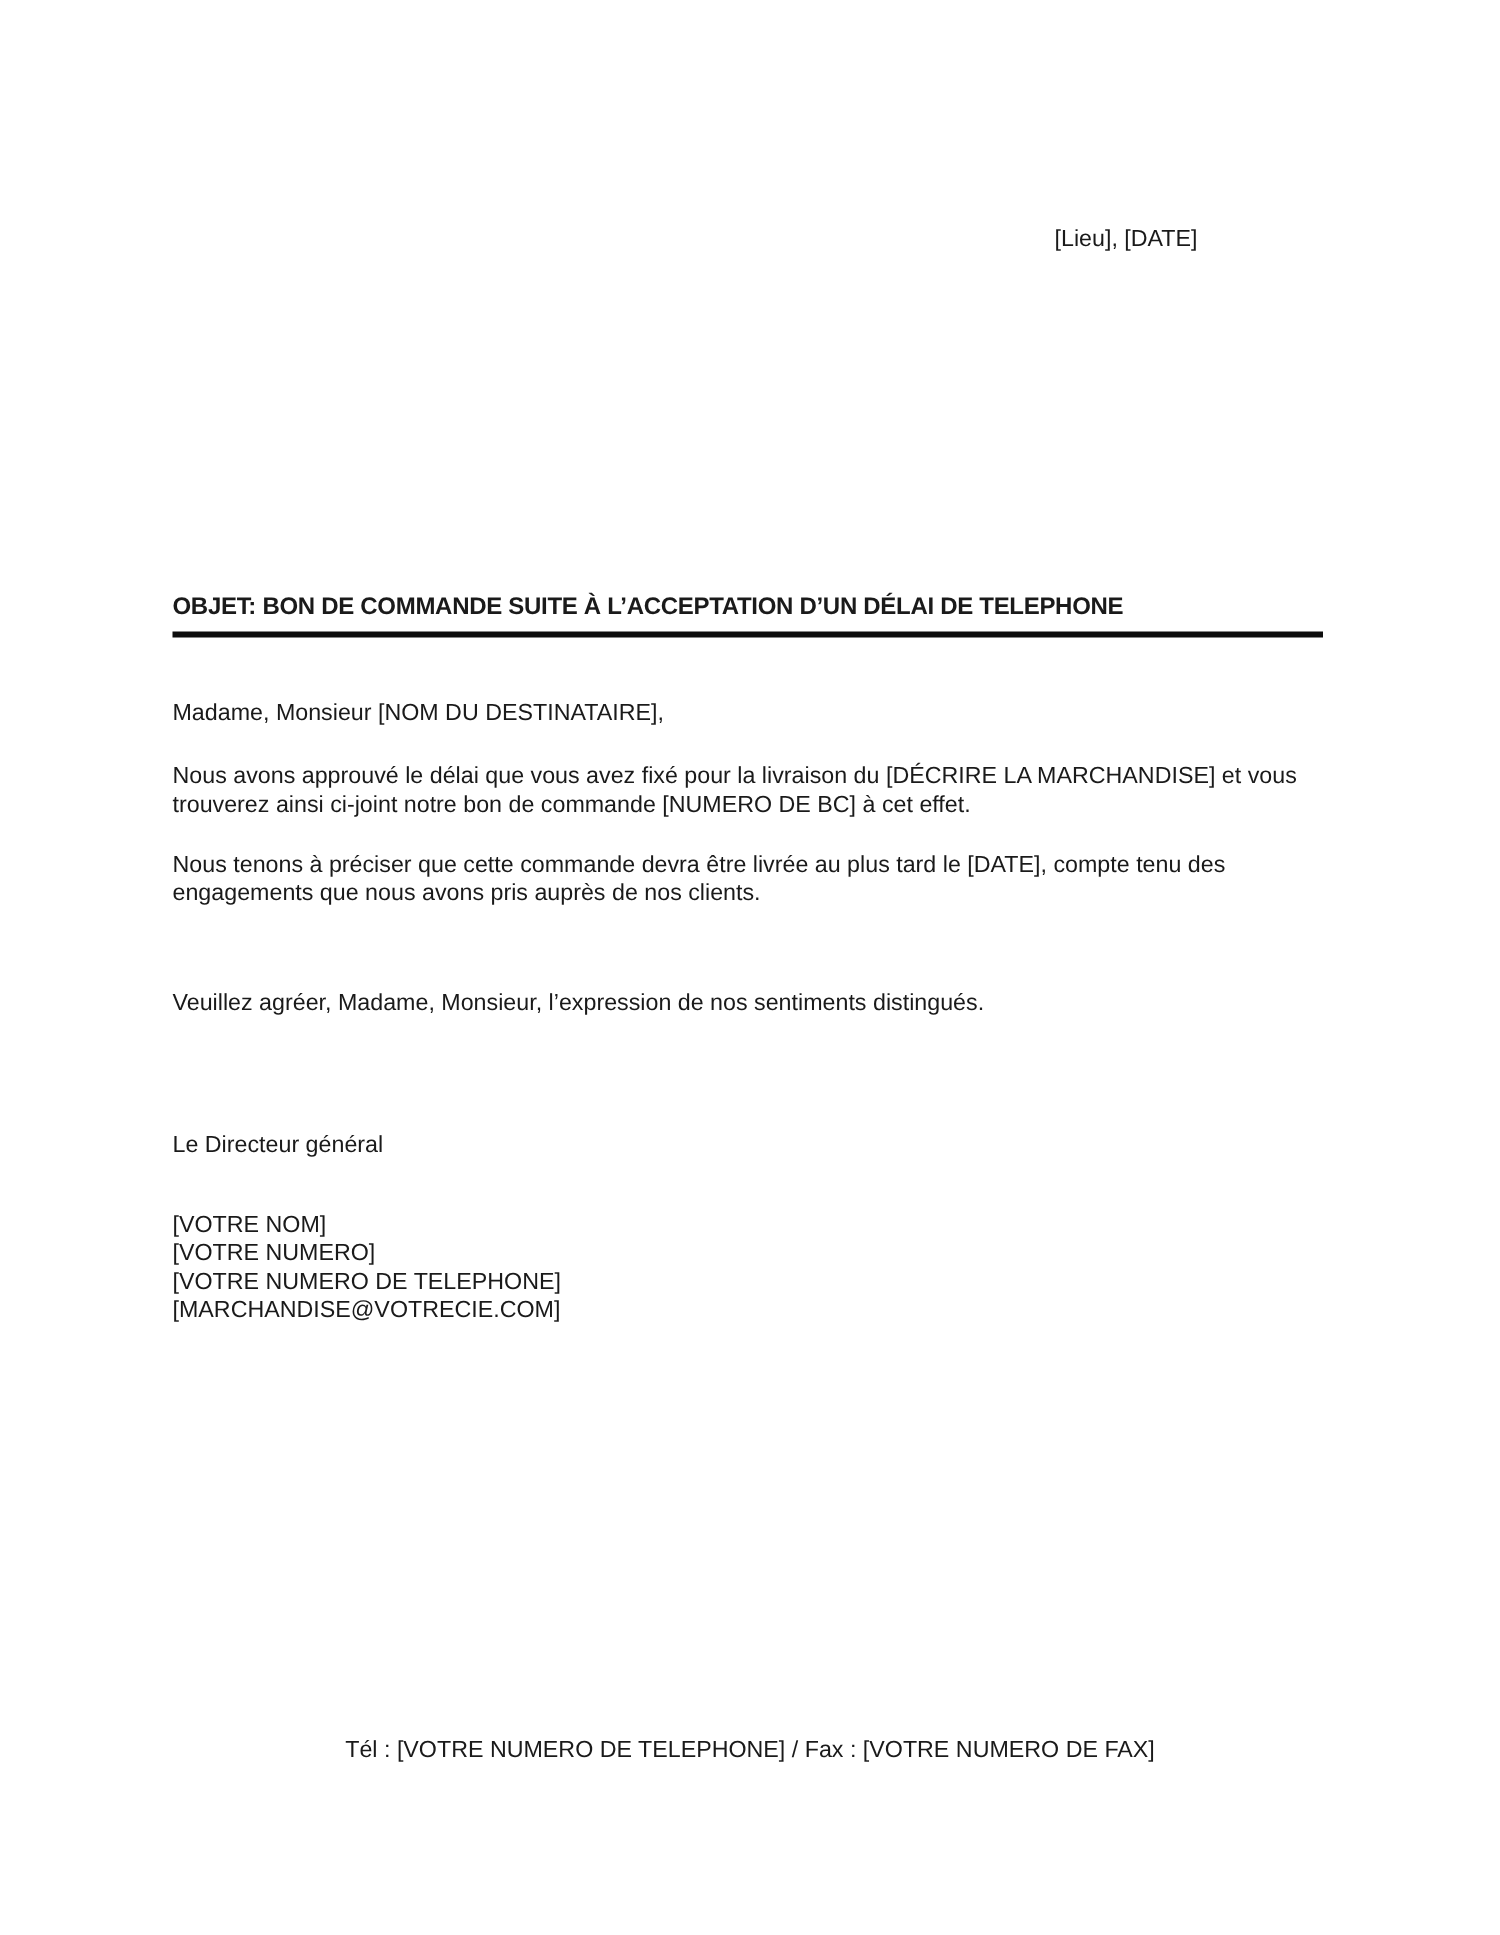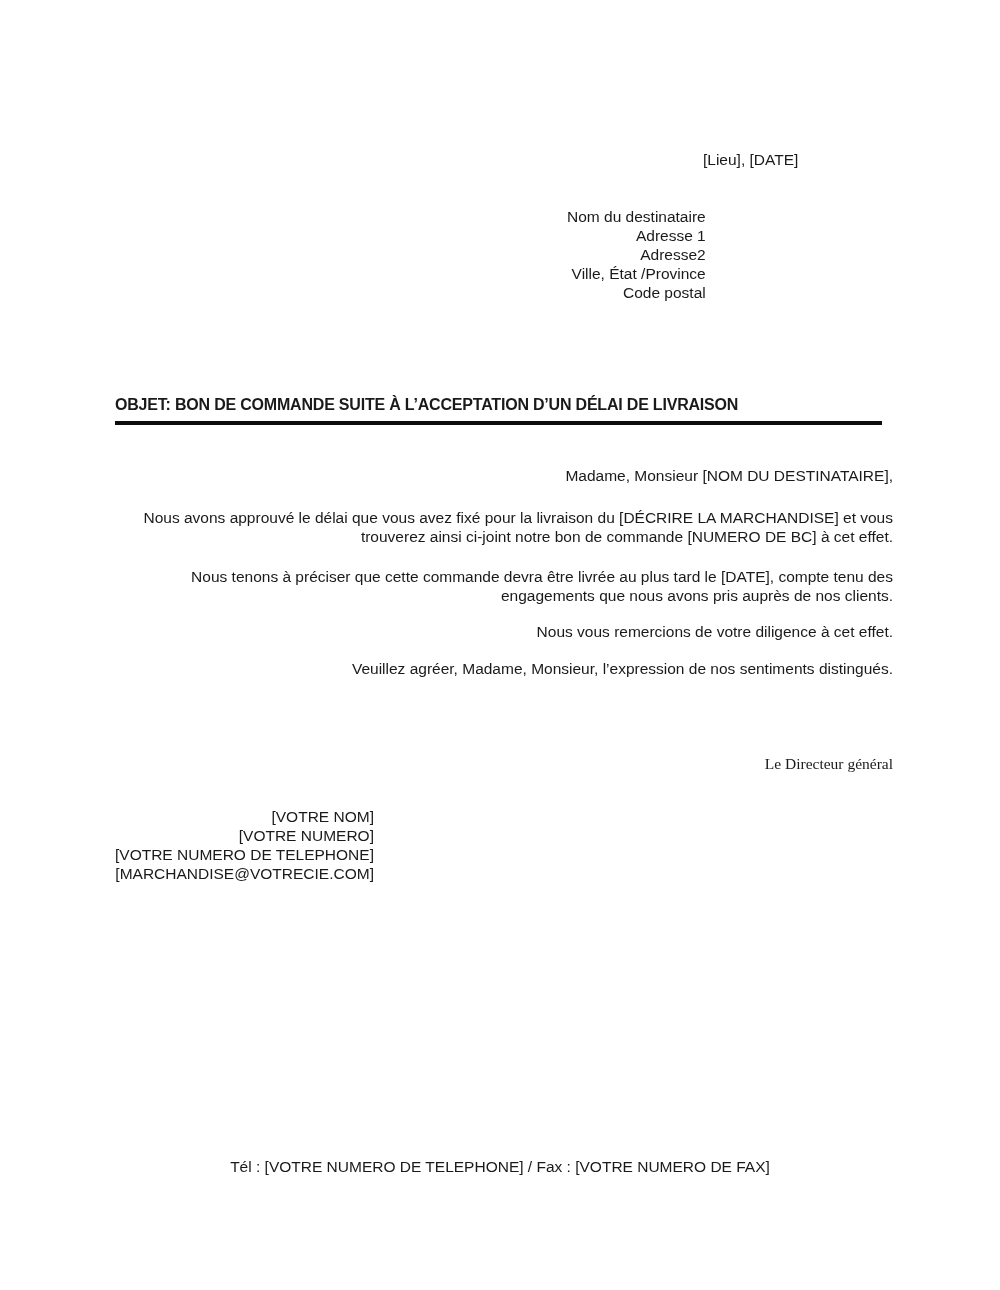--- a/index.html
+++ b/index.html
@@ -8,21 +8,21 @@
     position: relative;
     width: 1000px;
     height: 1290px;
     background: #ffffff;
     font-family: "Liberation Sans", "DejaVu Sans", sans-serif;
     color: #1a1a1a;
     font-size: 15.5px;
     line-height: 19px;
     overflow: hidden;
   }
-  .abs { position: absolute; text-align: right; }
+  .abs { position: absolute; }
   .date-line { left: 703px; top: 150px; white-space: nowrap; }
   .recipient { left: 567px; top: 207px; }
   .recipient div { line-height: 19px; }
   .subject {
     left: 115px; top: 395px;
     font-weight: bold;
     font-size: 16px;
     line-height: 20px;
     white-space: nowrap;
     letter-spacing: -0.2px;
@@ -31,56 +31,48 @@
     left: 115px; top: 421px;
     width: 767px; height: 4px;
     background: #0d0d0d;
   }
   .para { left: 115px; width: 778px; }
   .salutation { top: 466px; }
   .para-1 { top: 508px; }
   .para-2 { top: 567px; }
   .para-3 { top: 622px; }
   .para-4 { top: 659px; }
-  .closing { top: 754px; font-family: Liberation Serif, serif; }
+  .closing { top: 754px; }
   .signature { left: 115px; top: 807px; }
   .signature div { line-height: 19px; }
   .footer {
     left: 0; top: 1157px;
     width: 1000px;
     text-align: center;
   }
   .footer div { line-height: 19px; }
 </style>
 </head>
 <body>
 
 <div class="page">
 
   <div class="abs date-line">[Lieu], [DATE]</div>
 
-  <div class="abs recipient">
-    <div>Nom du destinataire</div>
-    <div>Adresse 1</div>
-    <div>Adresse2</div>
-    <div>Ville, État /Province</div>
-    <div>Code postal</div>
-  </div>
 
-  <div class="abs subject">OBJET: BON DE COMMANDE SUITE À L’ACCEPTATION D’UN DÉLAI DE LIVRAISON</div>
+  <div class="abs subject">OBJET: BON DE COMMANDE SUITE À L’ACCEPTATION D’UN DÉLAI DE TELEPHONE</div>
 
   <div class="abs subject-rule"></div>
 
   <div class="abs para salutation">Madame, Monsieur [NOM DU DESTINATAIRE],</div>
 
   <div class="abs para para-1">Nous avons approuvé le délai que vous avez fixé pour la livraison du [DÉCRIRE LA MARCHANDISE] et vous trouverez ainsi ci-joint notre bon de commande [NUMERO DE BC] à cet effet.</div>
 
   <div class="abs para para-2">Nous tenons à préciser que cette commande devra être livrée au plus tard le [DATE], compte tenu des engagements que nous avons pris auprès de nos clients.</div>
 
-  <div class="abs para para-3">Nous vous remercions de votre diligence à cet effet.</div>
 
   <div class="abs para para-4">Veuillez agréer, Madame, Monsieur, l’expression de nos sentiments distingués.</div>
 
   <div class="abs para closing">Le Directeur général</div>
 
   <div class="abs signature">
     <div>[VOTRE NOM]</div>
     <div>[VOTRE NUMERO]</div>
     <div>[VOTRE NUMERO DE TELEPHONE]</div>
     <div>[MARCHANDISE@VOTRECIE.COM]</div>

